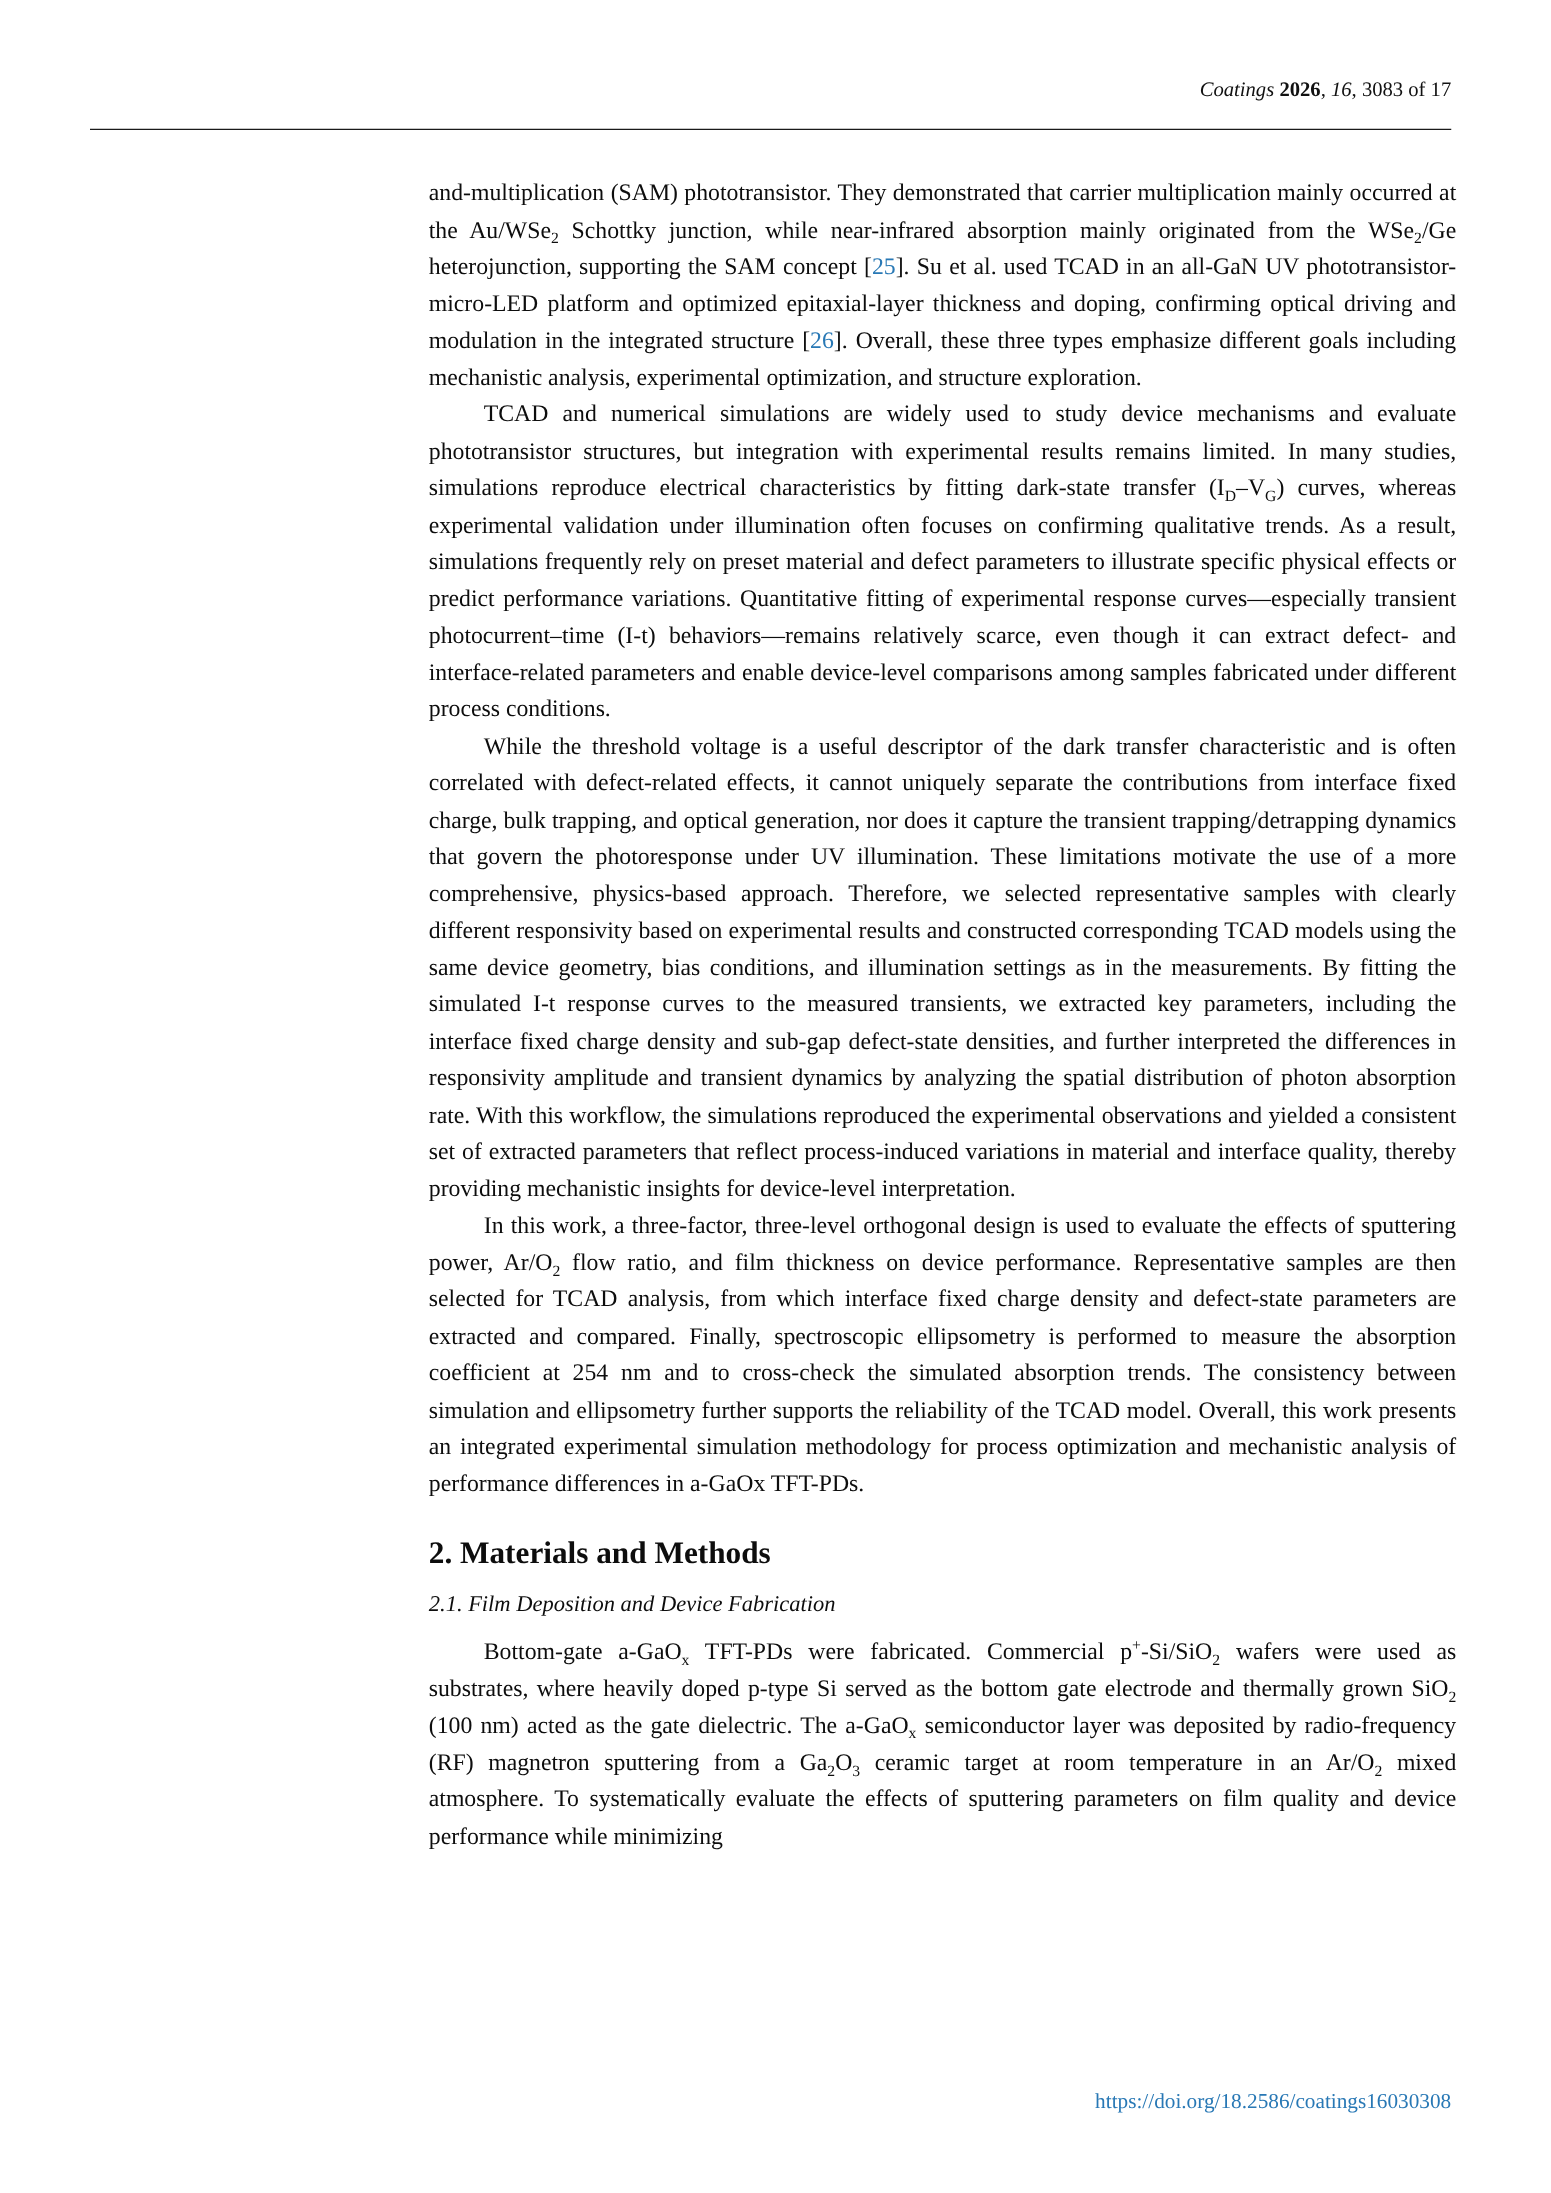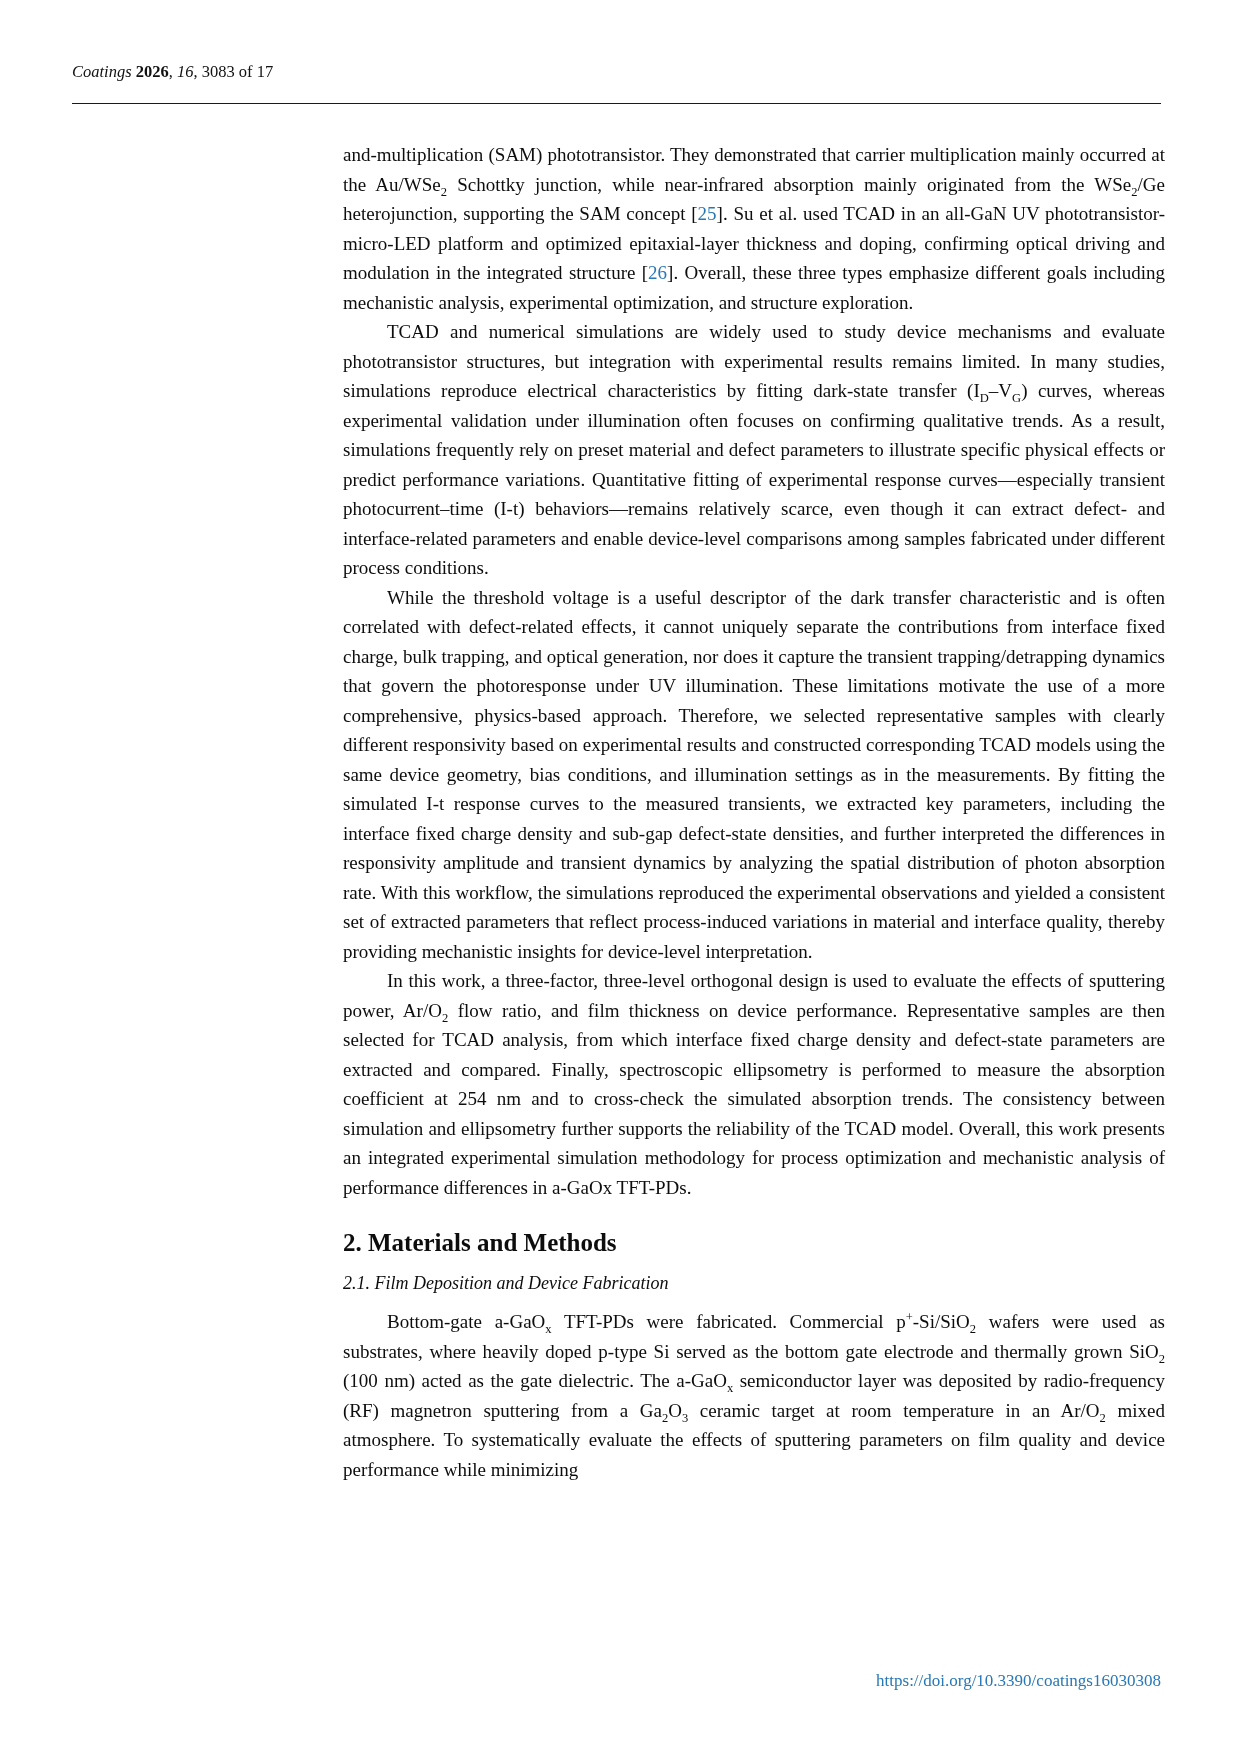--- a/index.html
+++ b/index.html
@@ -11,21 +11,21 @@
     font-family: "Liberation Serif", "DejaVu Serif", serif;
     color: #0d0d0d;
     overflow: hidden;
   }
   .header {
     position: absolute;
     left: 72px;
     right: 80px;
     top: 62px;
     display: flex;
-    justify-content: flex-start;
+    justify-content: flex-end;
     align-items: baseline;
     font-size: 16.5px;
     color: #111;
   }
   .header .it { font-style: italic; }
   .header .bd { font-weight: bold; }
   .header-rule {
     position: absolute;
     left: 72px;
     right: 80px;
@@ -92,16 +92,16 @@
     <p class="para"><span>In this work, a three-factor, three-level orthogonal design is used to evaluate the effects of sputtering power, Ar/O</span><sub>2</sub><span> flow ratio, and film thickness on device performance. Representative samples are then selected for TCAD analysis, from which interface fixed charge density and defect-state parameters are extracted and compared. Finally, spectroscopic ellipsometry is performed to measure the absorption coefficient at 254 nm and to cross-check the simulated absorption trends. The consistency between simulation and ellipsometry further supports the reliability of the TCAD model. Overall, this work presents an integrated experimental simulation methodology for process optimization and mechanistic analysis of performance differences in a-GaOx TFT-PDs.</span></p>
 
     <h2 class="sec">2. Materials and Methods</h2>
 
     <h3 class="subsec">2.1. Film Deposition and Device Fabrication</h3>
 
     <p class="para"><span>Bottom-gate a-GaO</span><sub>x</sub><span> TFT-PDs were fabricated. Commercial p</span><sup>+</sup><span>-Si/SiO</span><sub>2</sub><span> wafers were used as substrates, where heavily doped p-type Si served as the bottom gate electrode and thermally grown SiO</span><sub>2</sub><span> (100 nm) acted as the gate dielectric. The a-GaO</span><sub>x</sub><span> semiconductor layer was deposited by radio-frequency (RF) magnetron sputtering from a Ga</span><sub>2</sub><span>O</span><sub>3</sub><span> ceramic target at room temperature in an Ar/O</span><sub>2</sub><span> mixed atmosphere. To systematically evaluate the effects of sputtering parameters on film quality and device performance while minimizing</span></p>
   </main>
 
   <div class="footer">
-    <a class="doi" href="#">https://doi.org/10.3390/coatings16030308</a>
+    <a class="doi" href="#">https://doi.org/18.2586/coatings16030308</a>
   </div>
 
 </div>
 
 </body></html>

